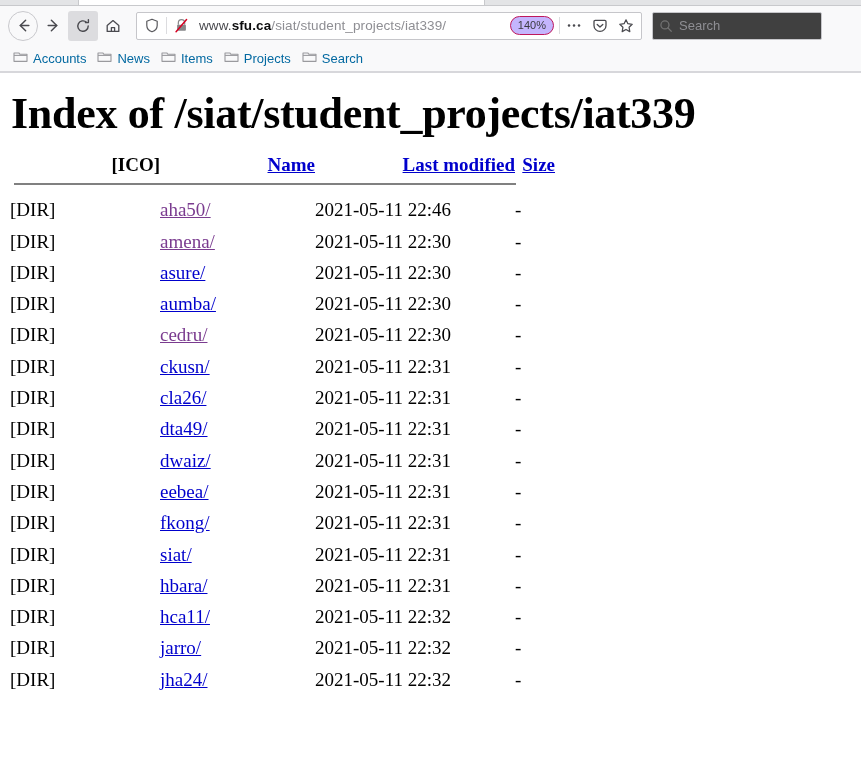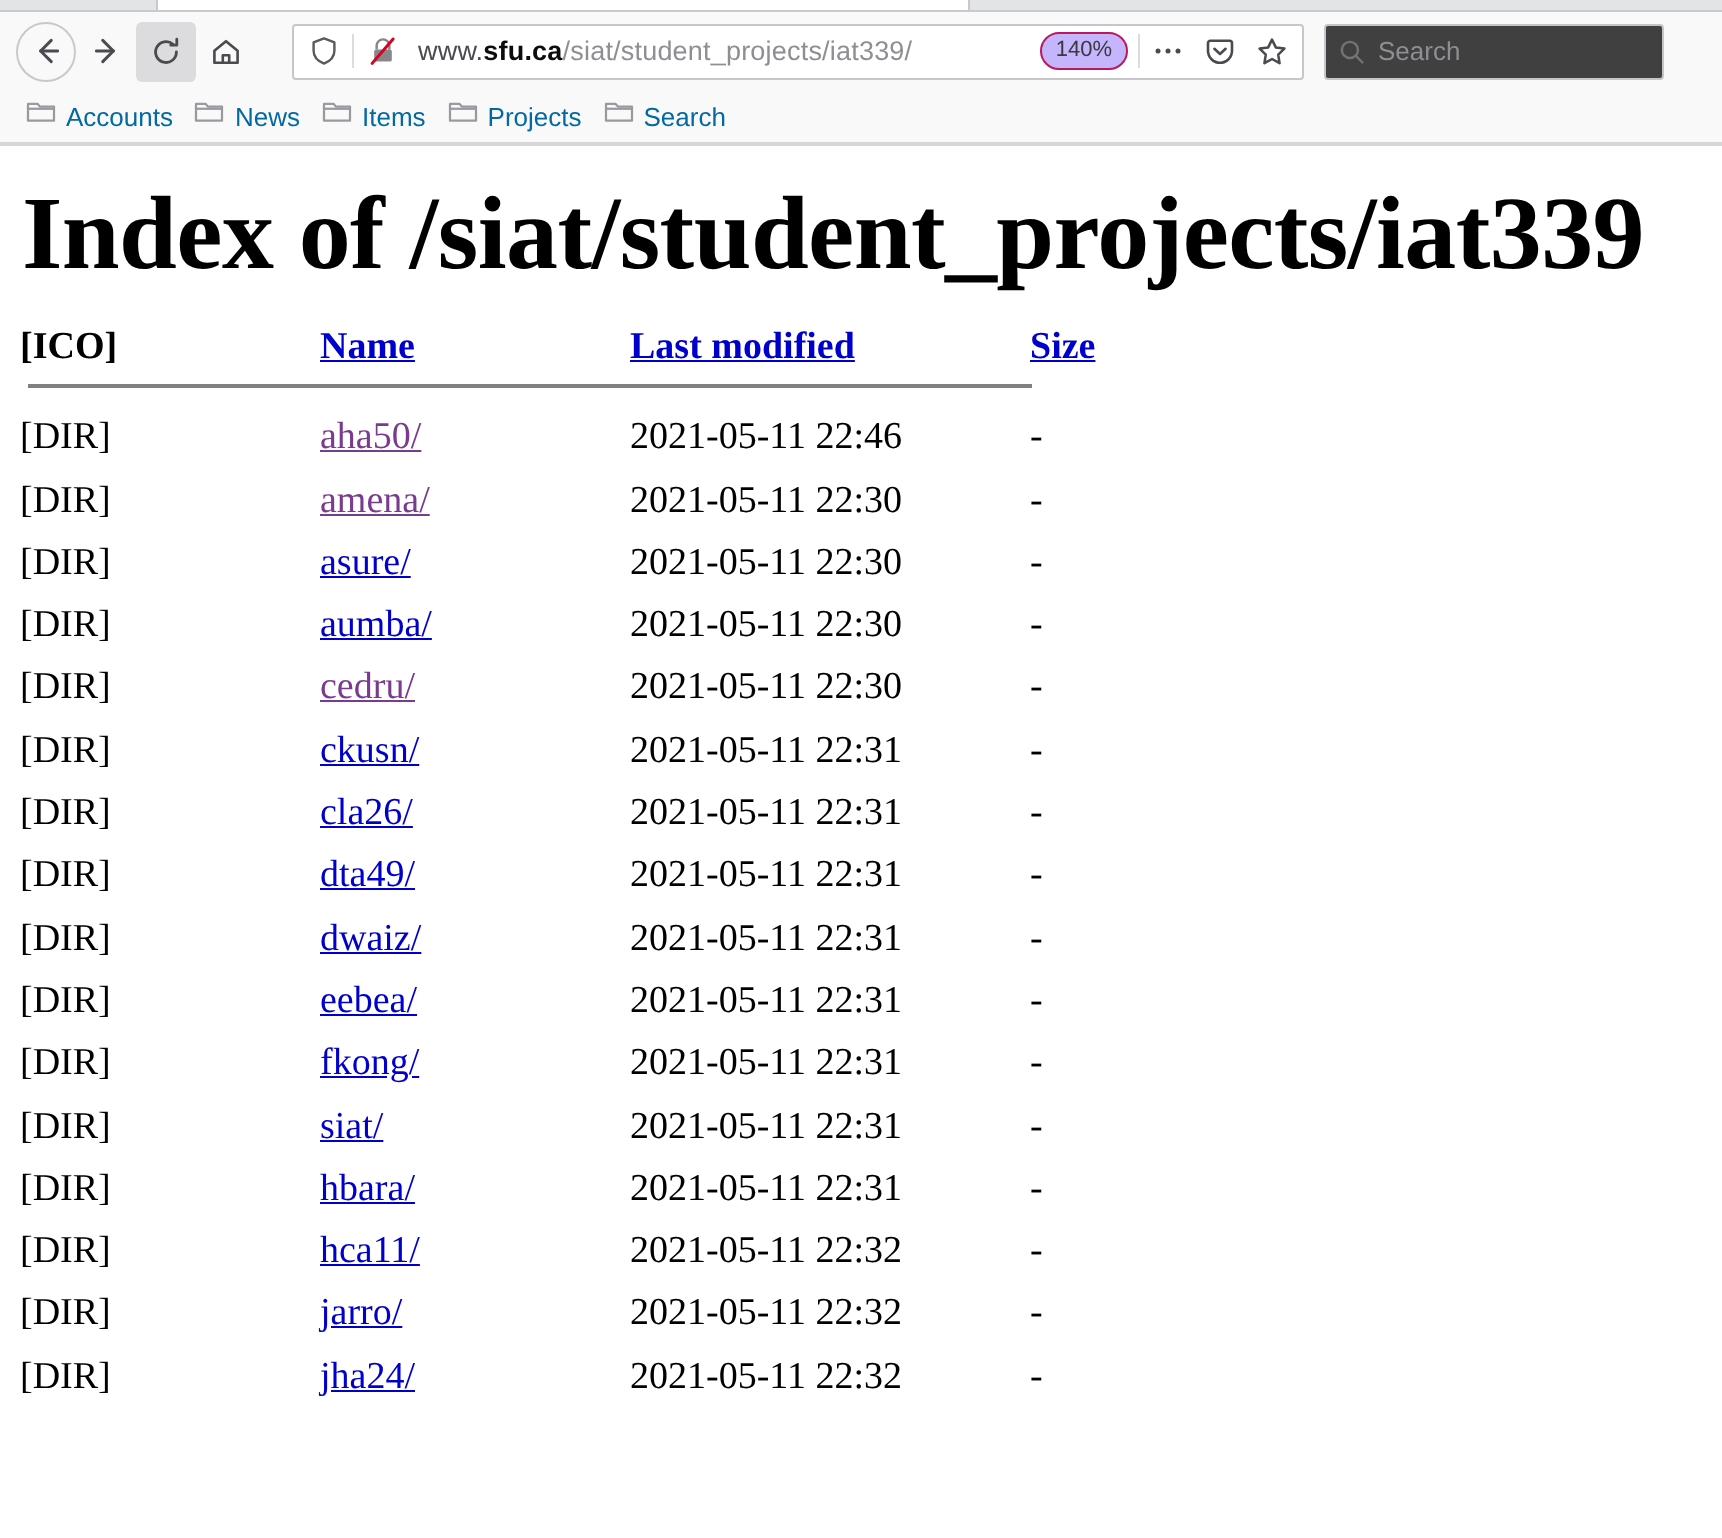--- a/index.html
+++ b/index.html
@@ -68,21 +68,21 @@
   .nav-btn.active-bg {
     background: #dcdcdf;
   }
   .nav-btn svg { display: block; }
 
   
   #urlbar {
     flex: 0 0 auto;
     width: 506px;
     height: 28px;
-    margin-left: 18px;
+    margin-left: 8px;
     background: #ffffff;
     border: 1px solid #c6c6ca;
     border-radius: 2px;
     display: flex;
     align-items: center;
     box-sizing: border-box;
     padding: 0 2px;
   }
   #urlbar .ub-icon {
     width: 26px;
@@ -182,40 +182,40 @@
   
   #page {
     background: #ffffff;
     padding: 0 0 0 10px;
     position: relative;
     height: 694px;
     overflow: hidden;
   }
   #page-title {
     font-family: "Liberation Serif", serif;
-    font-size: 52px;
+    font-size: 44px;
     font-weight: bold;
     color: #000000;
     margin: 0;
     padding: 16px 0 0 1px;
     letter-spacing: -0.3px;
     line-height: 1.12;
     white-space: nowrap;
   }
 
   #index-table {
     border-collapse: collapse;
     font-family: "Liberation Serif", serif;
     font-size: 19px;
     color: #000000;
     margin-top: 16px;
   }
   #index-table th {
     font-weight: bold;
-    text-align: left;
+    text-align: right;
     padding: 0 0 4px 0;
     white-space: nowrap;
   }
   #index-table td {
     padding: 0;
     white-space: nowrap;
     line-height: 31.3px;
     vertical-align: top;
   }
   .col-ico   { width: 150px; }

